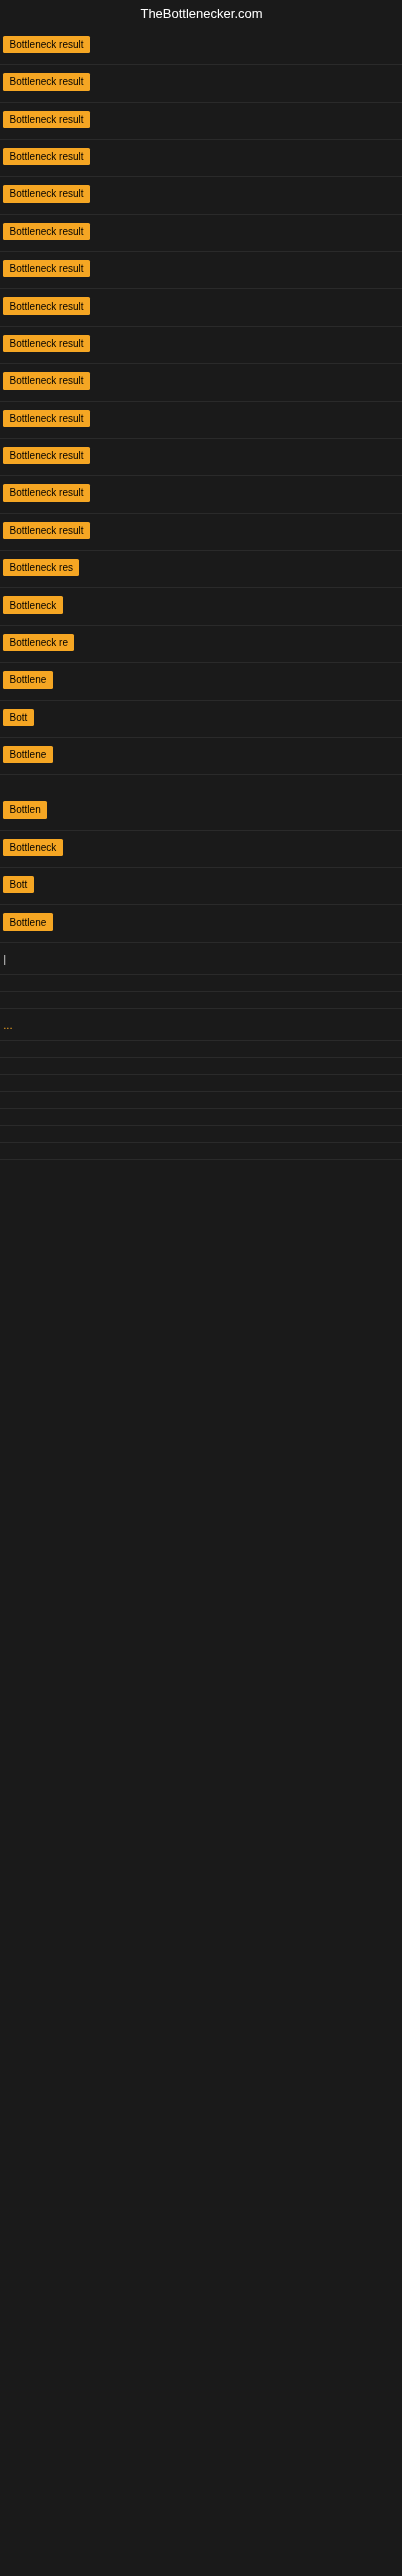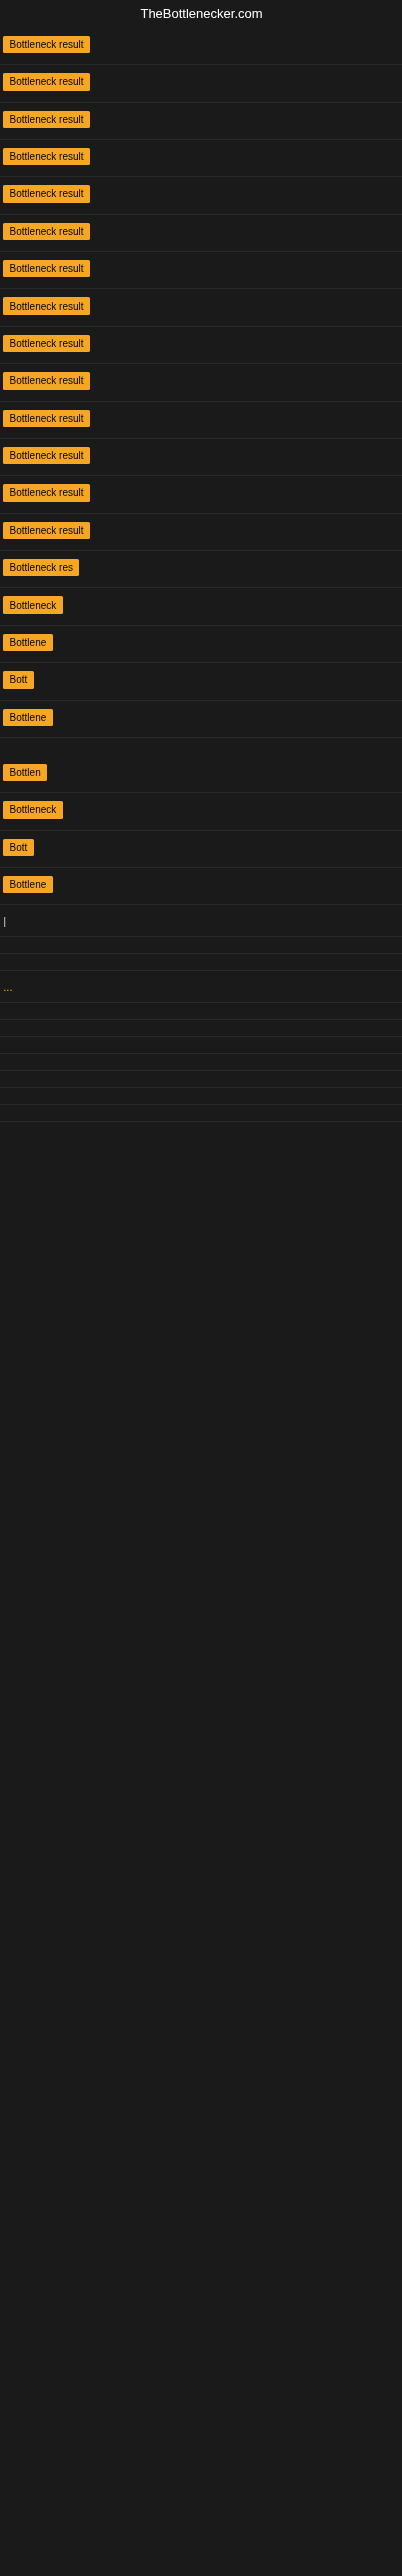--- a/index.html
+++ b/index.html
@@ -58,20 +58,21 @@
     <div class="result-row"><span class="bottleneck-badge">Bottleneck result</span></div>
     <div class="result-row"><span class="bottleneck-badge">Bottleneck result</span></div>
     <div class="result-row"><span class="bottleneck-badge">Bottleneck result</span></div>
     <div class="result-row"><span class="bottleneck-badge">Bottleneck result</span></div>
     <div class="result-row"><span class="bottleneck-badge">Bottleneck result</span></div>
     <div class="result-row"><span class="bottleneck-badge">Bottleneck result</span></div>
     <div class="result-row"><span class="bottleneck-badge">Bottleneck result</span></div>
     <div class="result-row"><span class="bottleneck-badge">Bottleneck result</span></div>
     <div class="result-row"><span class="bottleneck-badge" style="max-width: 89px; overflow: hidden;">Bottleneck res</span></div>
     <div class="result-row"><span class="bottleneck-badge" style="max-width: 64px; overflow: hidden;">Bottleneck</span></div>
+    <div class="result-row"><span class="bottleneck-badge" style="max-width: 76px; overflow: hidden;">Bottleneck re</span></div>
     <div class="result-row"><span class="bottleneck-badge" style="max-width: 56px; overflow: hidden;">Bottlene</span></div>
     <div class="result-row"><span class="bottleneck-badge" style="max-width: 34px; overflow: hidden;">Bott</span></div>
     <div class="result-row"><span class="bottleneck-badge" style="max-width: 56px; overflow: hidden;">Bottlene</span></div>
     <div class="result-row"><span class="bottleneck-badge" style="max-width: 50px; overflow: hidden; margin-top: 18px;">Bottlen</span></div>
     <div class="result-row"><span class="bottleneck-badge" style="max-width: 64px; overflow: hidden;">Bottleneck</span></div>
     <div class="result-row"><span class="bottleneck-badge" style="max-width: 34px; overflow: hidden;">Bott</span></div>
     <div class="result-row"><span class="bottleneck-badge" style="max-width: 56px; overflow: hidden;">Bottlene</span></div>
     <div class="result-row"><span style="color: rgb(204, 204, 204); font-size: 11.3px;">|</span></div>
     <div class="result-row"></div>
     <div class="result-row"></div>

